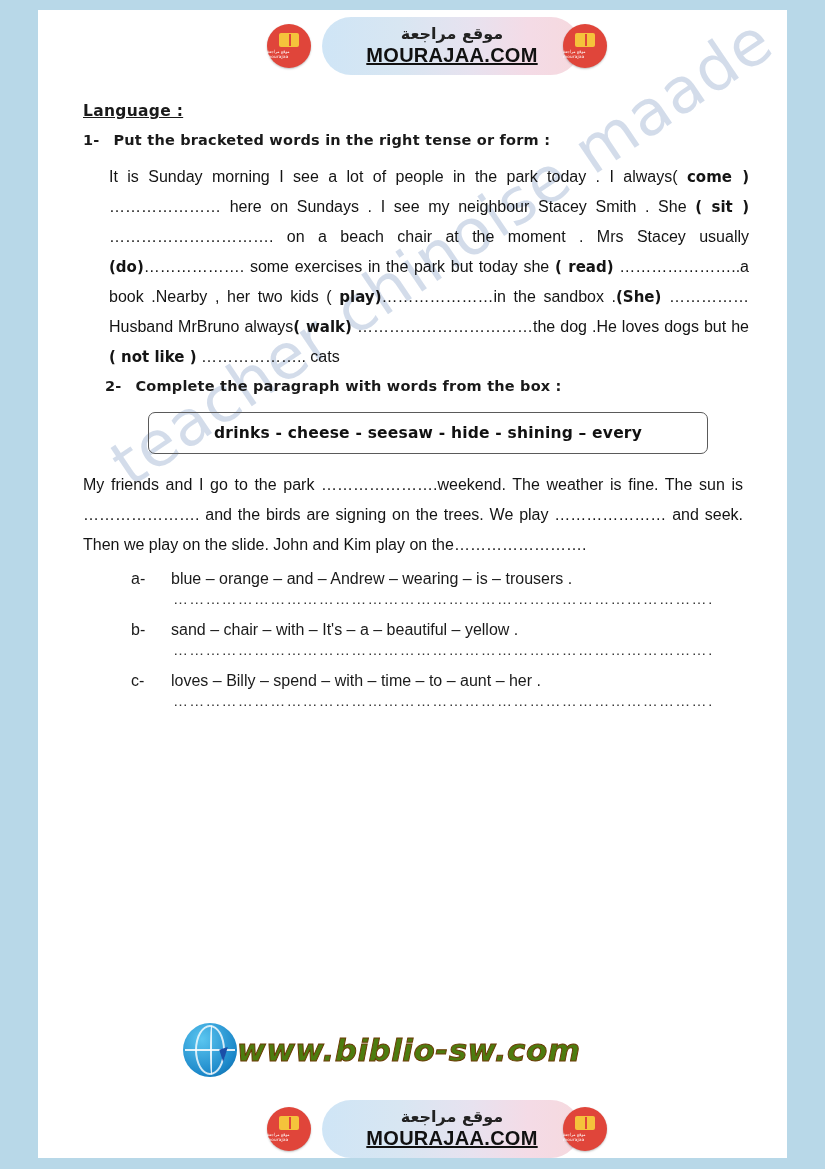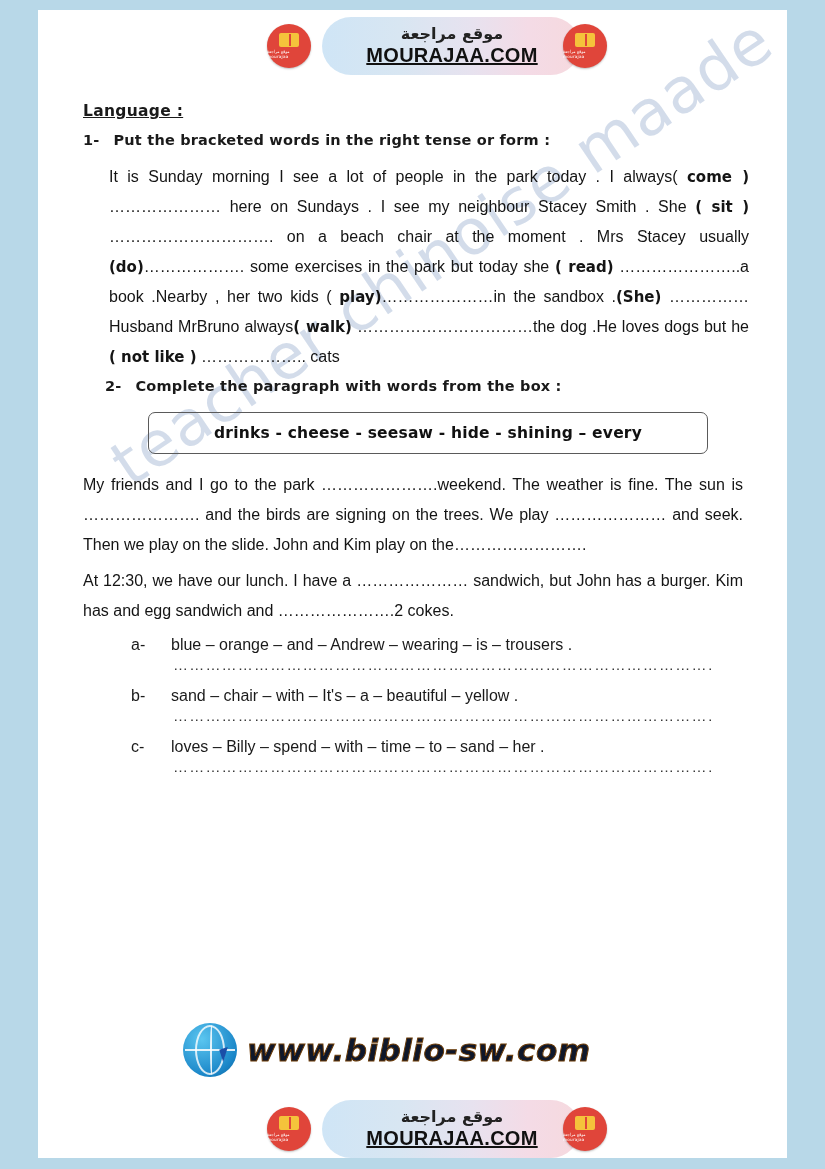--- a/index.html
+++ b/index.html
@@ -249,26 +249,25 @@
     position: absolute;
     left: 38px;
     top: 28px;
     width: 0; height: 0;
     border-left: 9px solid #1b4ea8;
     border-bottom: 13px solid transparent;
     transform: rotate(-18deg);
     z-index: 3;
   }
   .biblio-text {
-    margin-left: 10px;
     font-family: "DejaVu Sans", sans-serif;
     font-size: 31px;
     font-weight: bold;
     font-style: italic;
-    color: #0f172a;
+    color: #4d7c0f;
     -webkit-text-stroke: 1px #6b3a05;
     letter-spacing: .5px;
   }
 </style>
 </head>
 <body>
 
 <div class="page">
 
   <div class="brandbar top">
@@ -301,21 +300,20 @@
 
     <p class="para p1" id="ex1-body"><span>It is Sunday morning I see a lot of people in the park today . I always( </span><b>come )</b><span> ………………… here on Sundays . I see my neighbour Stacey Smith . She </span><b>( sit )</b><span> …………………………. on a beach chair at the moment . Mrs Stacey usually  </span><b>(do)</b><span>………………. some exercises in the park but today she </span><b>( read)</b><span> …………………..a book .Nearby , her two kids ( </span><b>play)</b><span>…………………in the sandbox .</span><b>(She)</b><span> …………… Husband MrBruno always</span><b>( walk)</b><span> ……………………………the dog .He loves dogs but he </span><b>( not like )</b><span> ……………….. cats</span></p>
 
     <div class="ex-title indent">
       <span class="num">2-</span><span>Complete the paragraph with words from the box :</span>
     </div>
 
     <div class="wordbox">drinks - cheese  - seesaw  - hide  - shining – every</div>
 
     <p class="para p2">My friends and I go to the park ………………….weekend. The weather is fine. The sun is …………………. and the birds are signing on the trees. We play ………………… and seek. Then we play on the slide. John and Kim play on the…………………….</p>
-    <p class="para p2">At 12:30, we have our lunch. I have a ………………… sandwich, but John has a burger. Kim has and egg sandwich and ………………….2 cokes.</p>
 
 
 
     <div class="reorder">
       <div class="reorder-row">
         <span class="lbl">a-</span>
         <span>blue – orange – and – Andrew – wearing – is – trousers .</span>
       </div>
     </div>
     <div class="answer-line">…………………………………………………………………………………………………………………</div>
@@ -324,21 +322,21 @@
       <div class="reorder-row">
         <span class="lbl">b-</span>
         <span>sand – chair – with – It's – a – beautiful – yellow .</span>
       </div>
     </div>
     <div class="answer-line">…………………………………………………………………………………………………………………</div>
 
     <div class="reorder">
       <div class="reorder-row">
         <span class="lbl">c-</span>
-        <span>loves – Billy – spend – with – time – to – sand – her .</span>
+        <span>loves – Billy – spend – with – time – to – aunt – her .</span>
       </div>
     </div>
     <div class="answer-line">…………………………………………………………………………………………………………………</div>
 
   </div>
 
   <div class="biblio">
     <div class="globe">
       <div class="ellipse"></div>
     </div>

